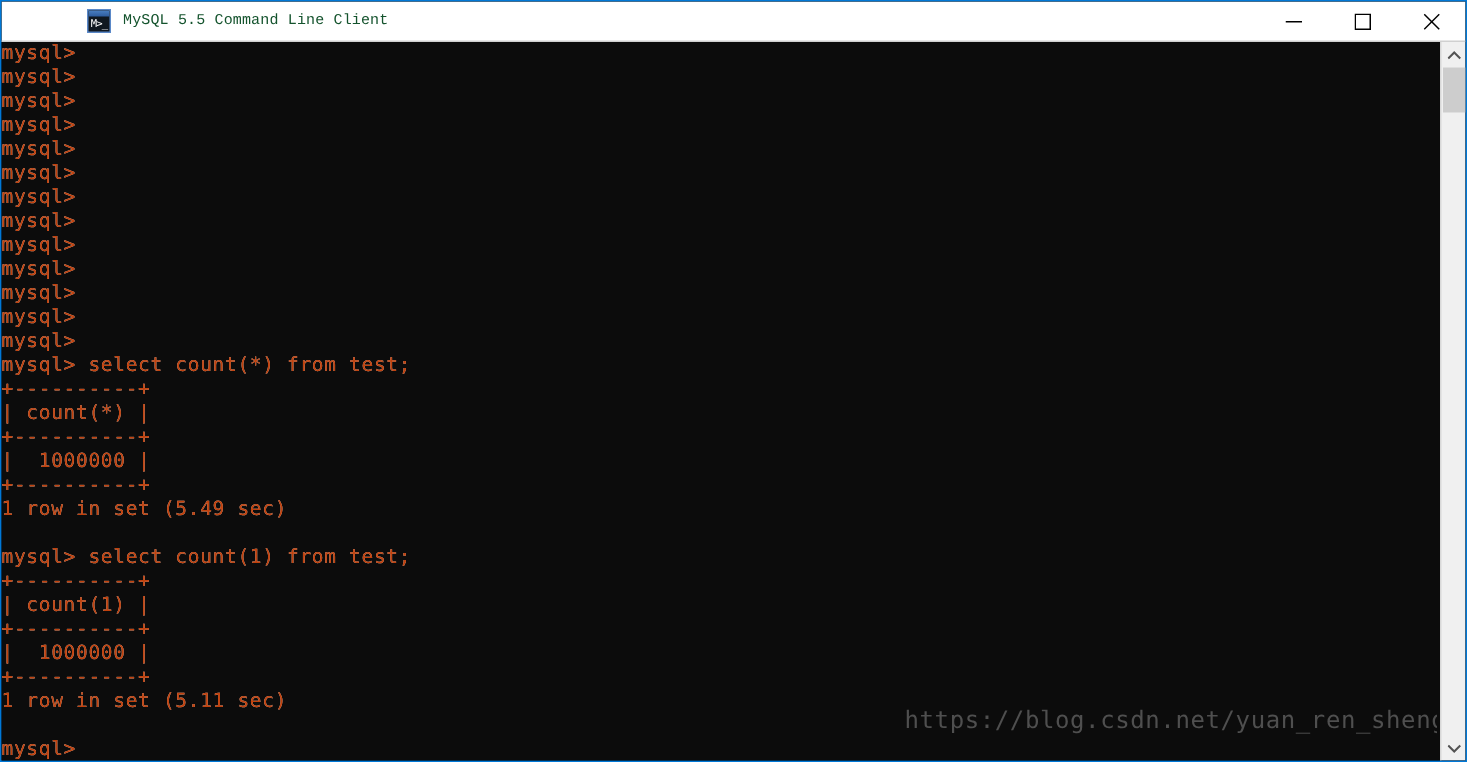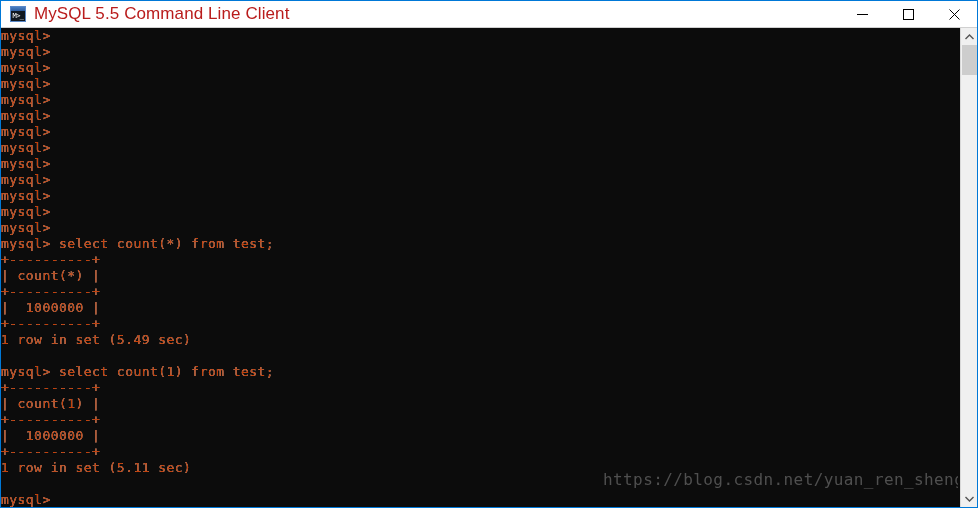--- a/index.html
+++ b/index.html
@@ -29,20 +29,21 @@
     position: absolute;
     top: 0;
     left: 0;
     right: 0;
     height: 27px;
     background: #ffffff;
     display: flex;
     align-items: center;
     box-sizing: border-box;
     border-bottom: 1px solid #d0d0d0;
+    padding-left: 48px;
   }
   .title-icon {
     width: 16px;
     height: 16px;
     margin-left: 9px;
     margin-right: 8px;
     flex: 0 0 auto;
     position: relative;
     background: #101820;
     border: 1px solid #5a88c8;
@@ -59,23 +60,23 @@
     position: absolute;
     top: 4px; left: 0; right: 0; bottom: 0;
     color: #ffffff;
     font-family: "DejaVu Sans Mono", monospace;
     font-size: 7px;
     line-height: 10px;
     text-align: center;
     letter-spacing: -0.5px;
   }
   .title-text {
-    font-family: Liberation Sans, sans-serif;
-    font-size: 17px;
-    color: #b91c1c;
+    font-family: Liberation Mono, monospace;
+    font-size: 10px;
+    color: #14532d;
     white-space: nowrap;
     letter-spacing: 0.1px;
   }
   .title-spacer { flex: 1 1 auto; }
   .win-controls {
     display: flex;
     align-items: stretch;
     height: 27px;
   }
   .win-btn {

